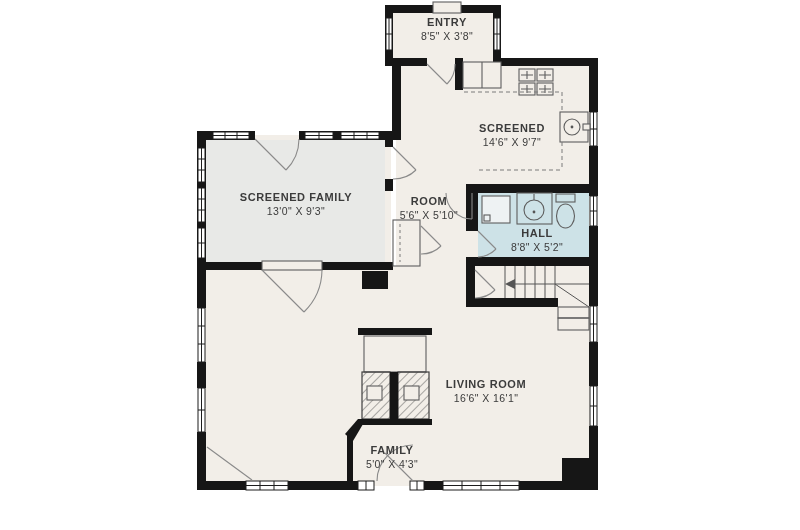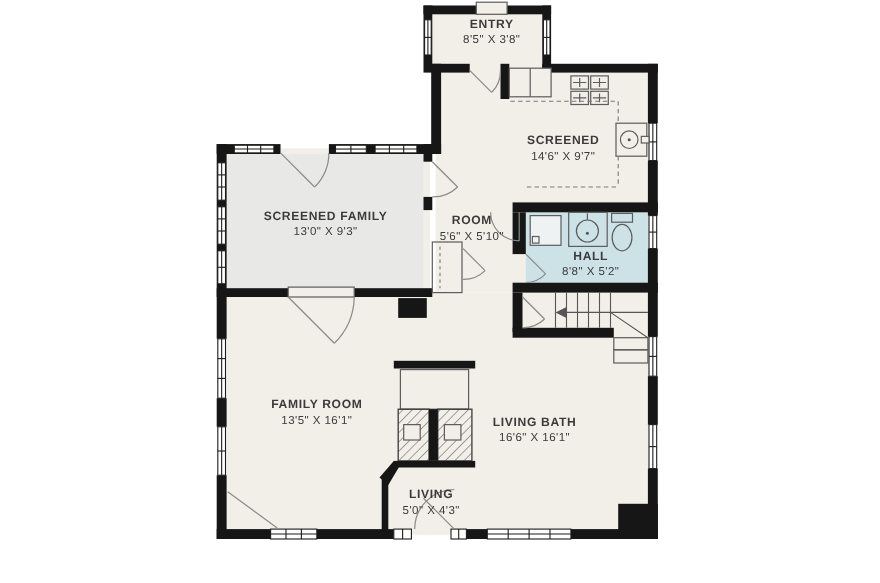--- a/index.html
+++ b/index.html
@@ -270,25 +270,21 @@
     <div class="rdims">13'0" X 9'3"</div>
   </div>
   <div class="room-label" style="left:429px;top:208px">
     <div class="rname">ROOM</div>
     <div class="rdims">5'6" X 5'10"</div>
   </div>
   <div class="room-label" style="left:537px;top:240px">
     <div class="rname">HALL</div>
     <div class="rdims">8'8" X 5'2"</div>
   </div>
-  <div class="room-label" style="left:288px;top:375px">
-    <div class="rname">FAMILY ROOM</div>
-    <div class="rdims">13'5" X 16'1"</div>
-  </div>
   <div class="room-label" style="left:486px;top:391px">
-    <div class="rname">LIVING BATH</div>
+    <div class="rname">LIVING ROOM</div>
     <div class="rdims">16'6" X 16'1"</div>
   </div>
   <div class="room-label" style="left:392px;top:457px">
-    <div class="rname">LIVING</div>
+    <div class="rname">FAMILY</div>
     <div class="rdims">5'0" X 4'3"</div>
   </div>
 </div>
 
 </body></html>

